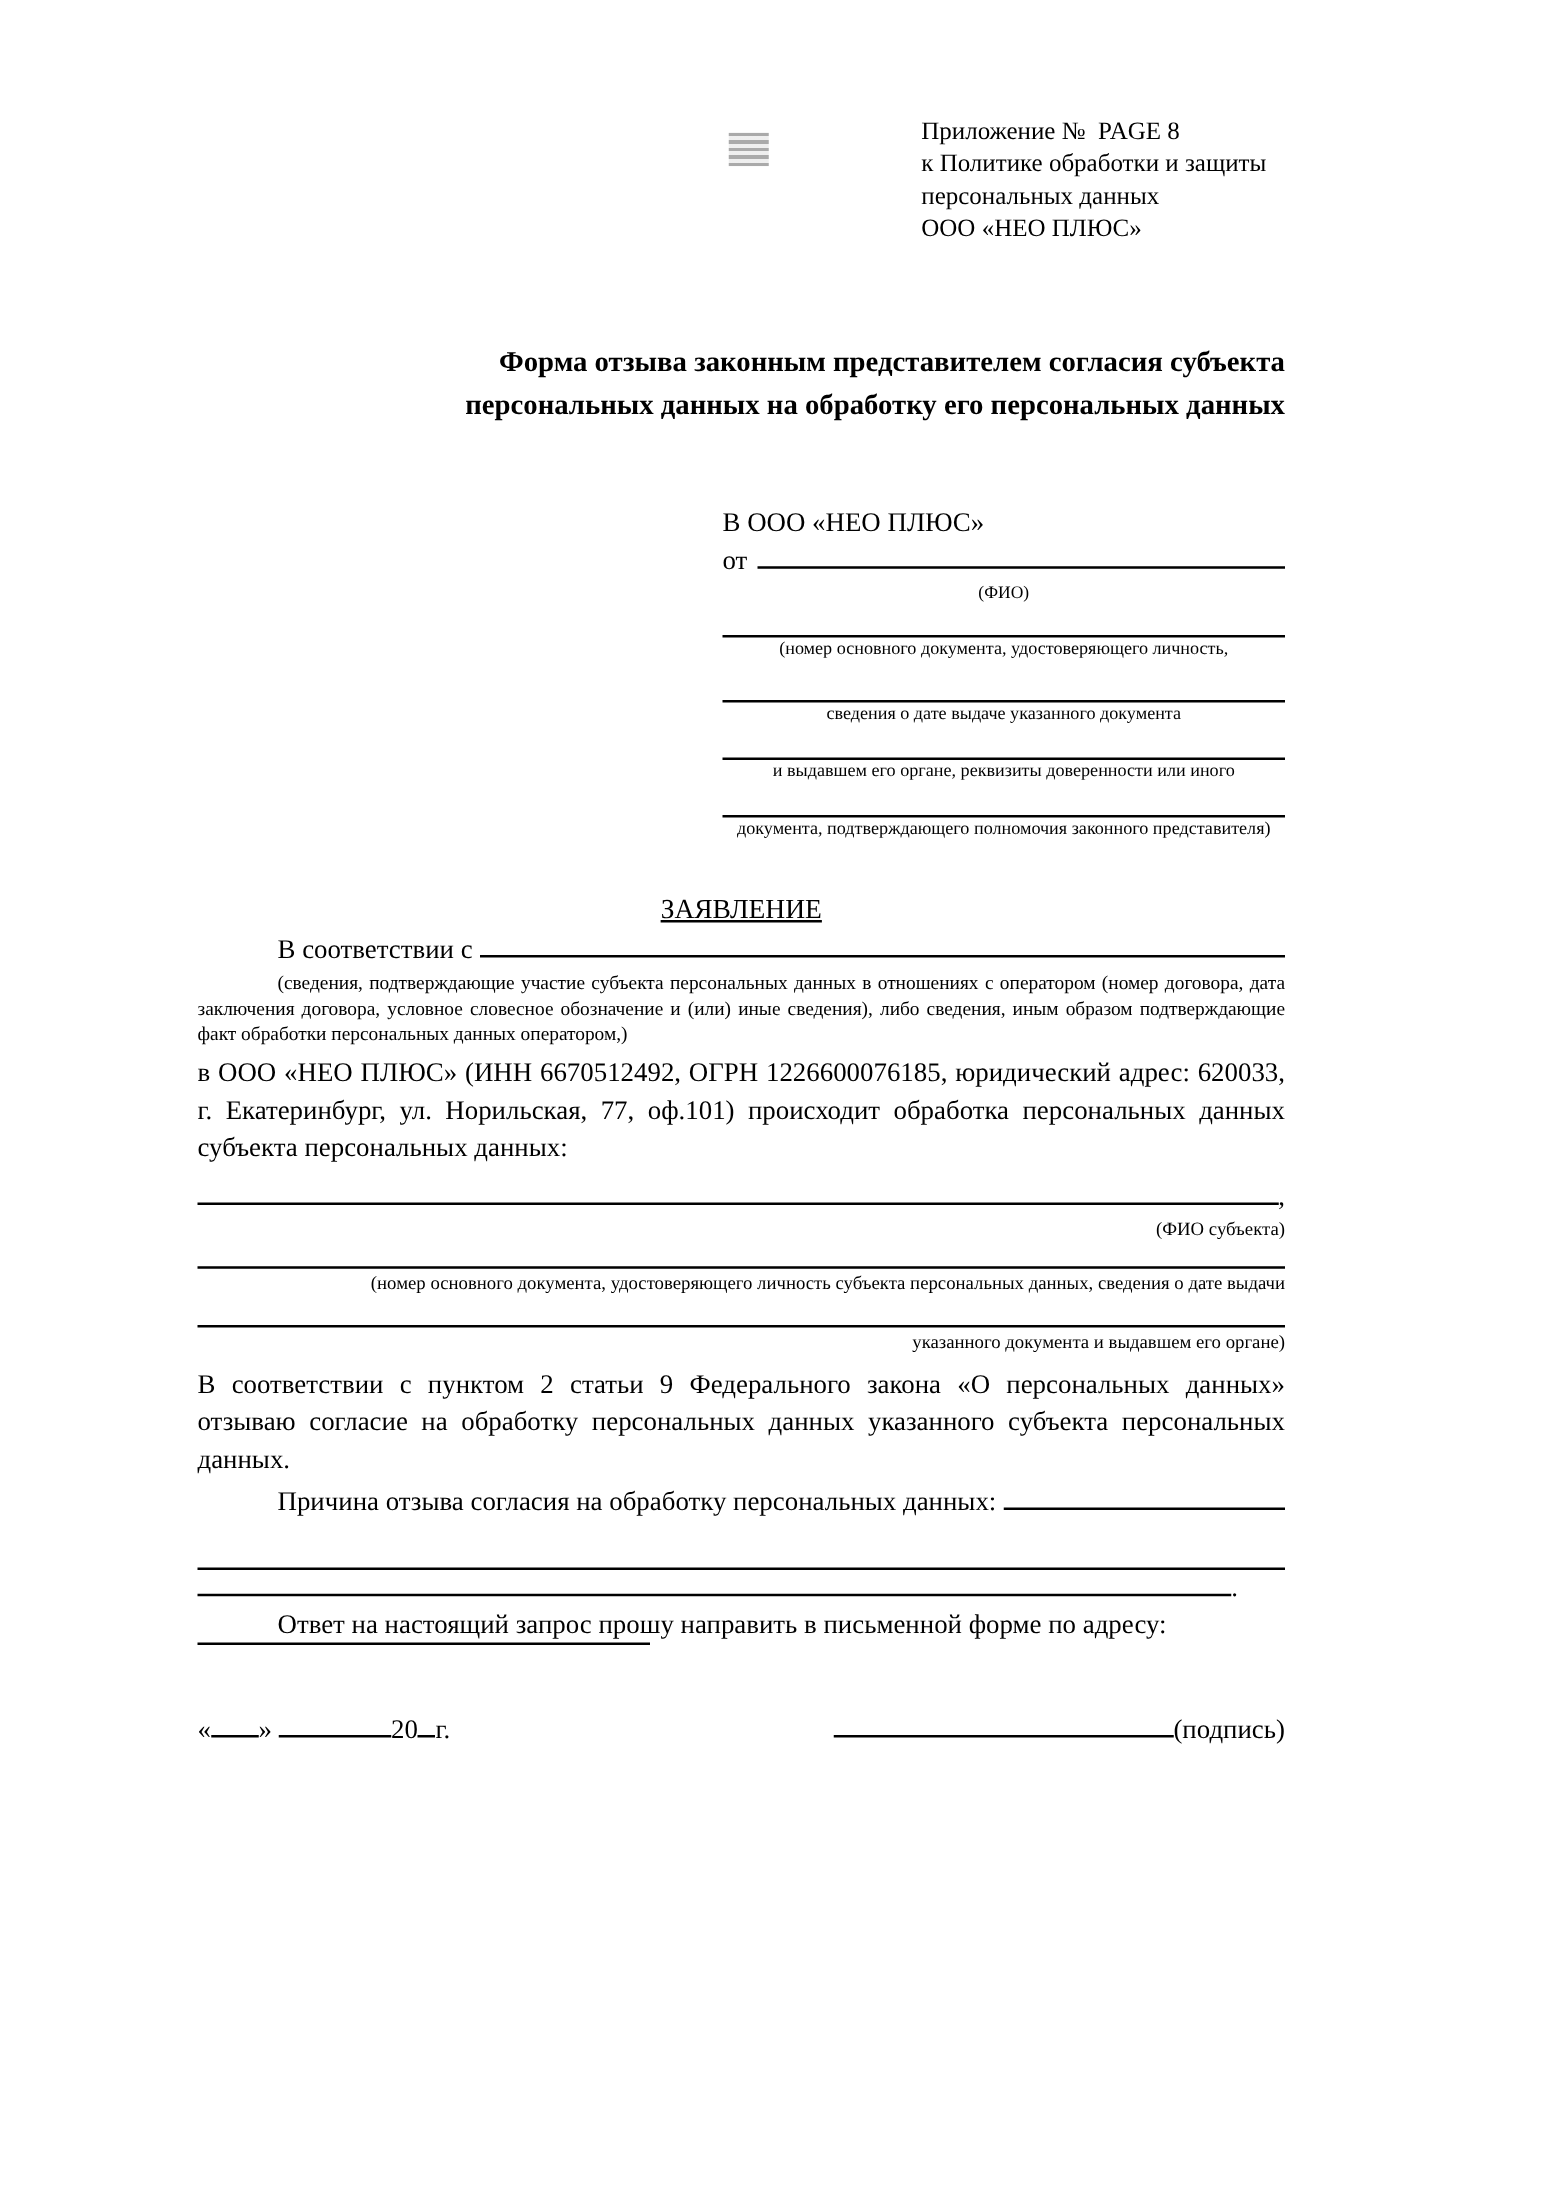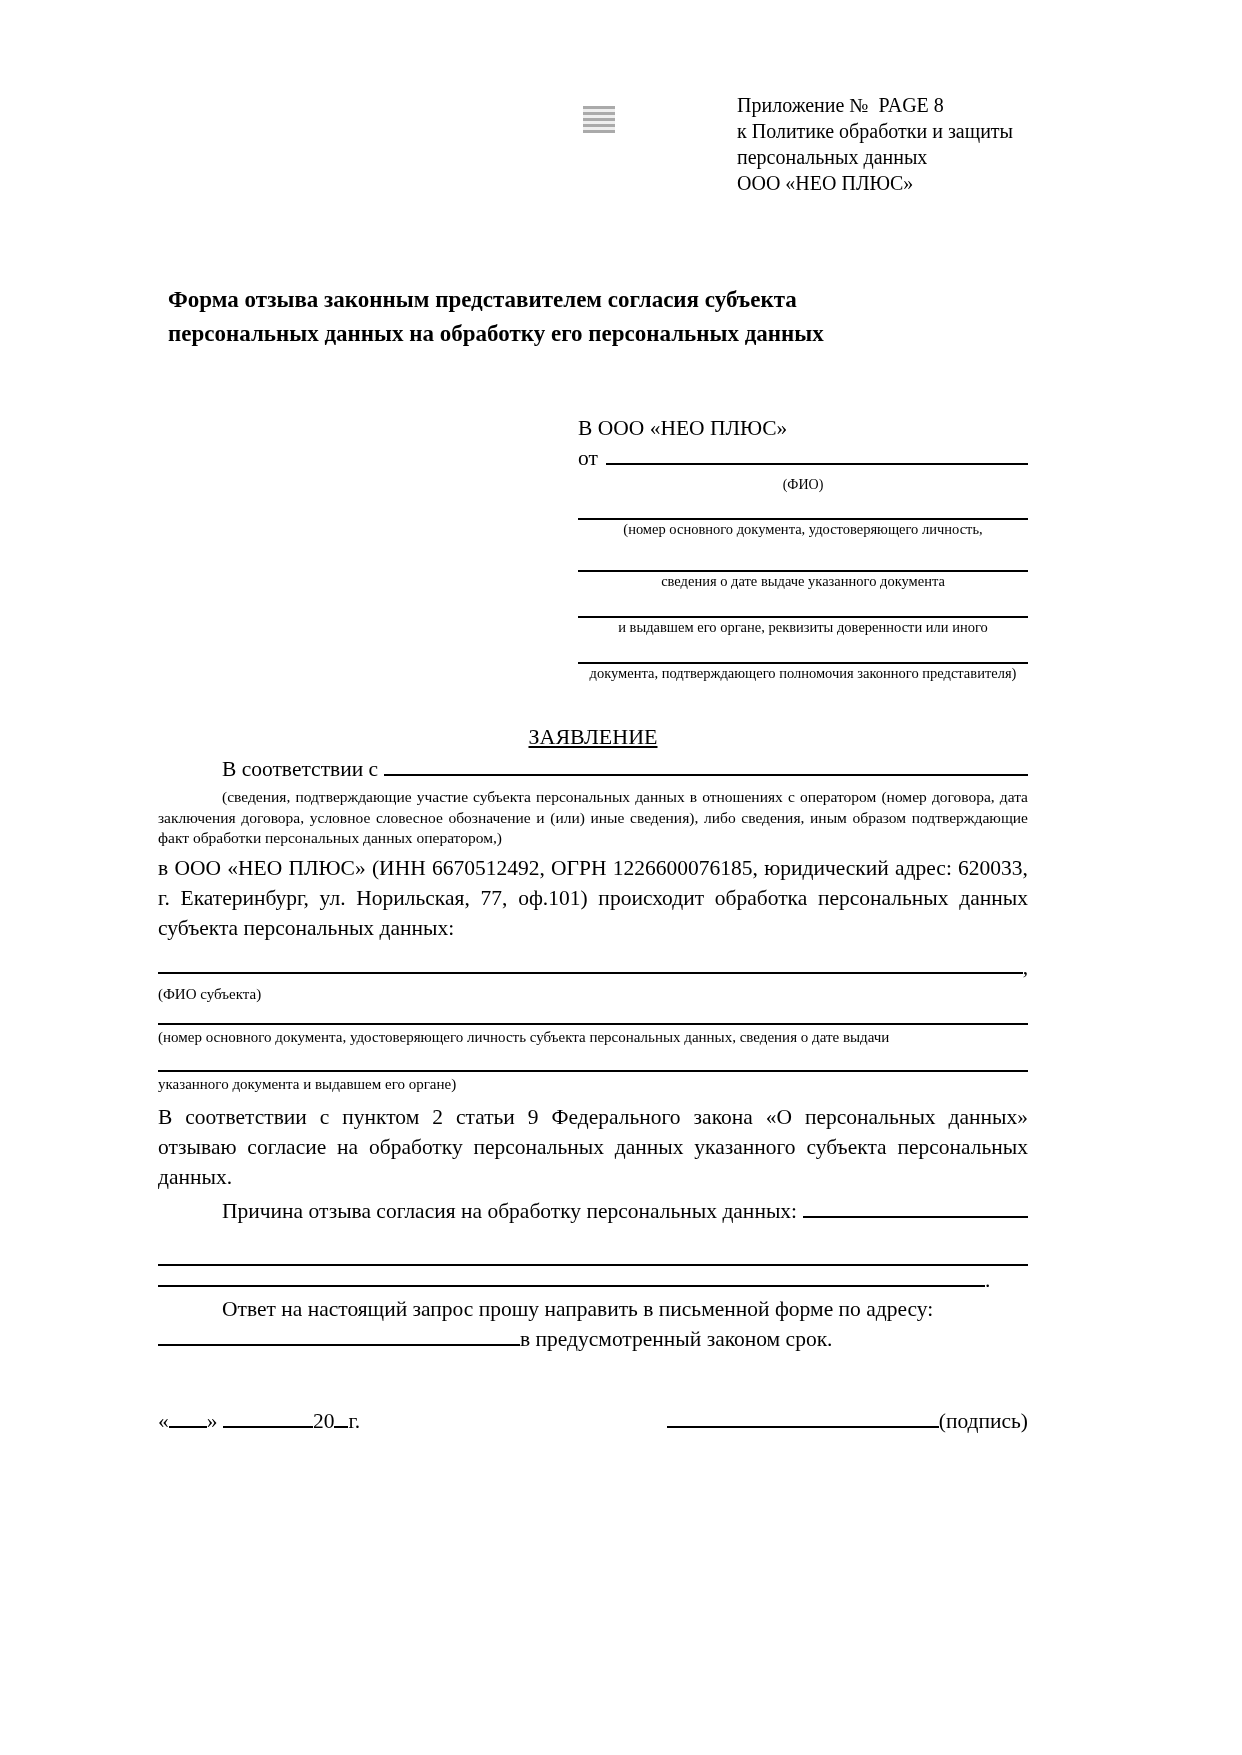--- a/index.html
+++ b/index.html
@@ -12,38 +12,38 @@
   }
   
   .hdr{position:absolute;left:737px;top:92px;font-size:20px;line-height:26px;}
   .thumb{
     position:absolute;left:583px;top:106px;width:32px;height:27px;
     background:repeating-linear-gradient(180deg,#9b9b9b 0 3px,#ececec 3px 6px);
     opacity:.85;
   }
   
   .content{position:absolute;left:158px;top:273px;width:870px;font-size:21.5px;line-height:30px;}
-  .title{text-align:left;font-weight:bold;font-size:23px;line-height:34px;margin:10px;}
+  .title{text-align:right;font-weight:bold;font-size:23px;line-height:34px;margin:0;}
   
   .addr{margin:62px 0 0 420px;width:450px;}
   .addr-to{line-height:30px;}
   .row{display:flex;align-items:baseline;}
   .lblgap{margin-right:8px;white-space:nowrap;}
   .blank{border-bottom:2px solid #000;}
   .grow{flex:1 1 auto;}
   .cap{text-align:center;font-size:14.5px;line-height:18px;white-space:nowrap;}
   .cap-fio{font-size:14px;margin-top:3px;}
   .fill{border-bottom:2px solid #000;}
   .f24{height:24px}.f32{height:32px}.f26{height:26px}.f20{height:20px}.f38{height:38px}
   .heading{text-align:center;font-size:22px;line-height:30px;margin-top:40px;text-decoration:underline;}
   .indent-lbl{padding-left:64px;white-space:nowrap;margin-right:6px;}
   .note{font-size:15.5px;line-height:20.5px;text-align:justify;text-indent:64px;margin:3px 0 4px 0;}
   p.body{margin:0;text-align:justify;}
   .mt-op{margin-top:2px;}
-  .capsub{text-align:left;font-size:15px;line-height:18px;margin-top:3px;white-space:nowrap;}
+  .capsub{text-align:right;font-size:15px;line-height:18px;margin-top:3px;white-space:nowrap;}
   .subject-comma-row{margin-top:9px;}
   .w827{flex:0 0 827px;}
   .confirm{margin-top:8px;text-indent:64px;}
   .reply{margin-top:2px;text-indent:64px;}
   .reply-row .blank{flex:0 0 362px;}
   
   .footer{display:flex;justify-content:space-between;align-items:flex-end;margin-top:52px;font-size:21.5px;line-height:30px;}
   .ib{display:inline-block;border-bottom:2px solid #000;}
   .w38{width:38px}.w90{width:90px}.w14{width:14px}.w272{width:272px}
 </style>
@@ -124,21 +124,20 @@
     <div class="row" style="margin-top:0;line-height:28px;">
       <span class="blank w827"></span>
       <span>.</span>
     </div>
 
 
     <p class="body reply">Ответ на настоящий запрос прошу направить в письменной форме по адресу:</p>
 
     <div class="row reply-row">
       <span class="blank"></span>
-      <span>в предусмотренный законом срок.</span>
     </div>
 
     <div class="footer">
       <div>
         <span>«</span><span class="ib w38"></span><span>»</span>
         <span class="ib w90"></span><span>20</span><span class="ib w14"></span><span>г.</span>
       </div>
       <div>
         <span class="ib w272"></span><span>(подпись)</span>
       </div>

